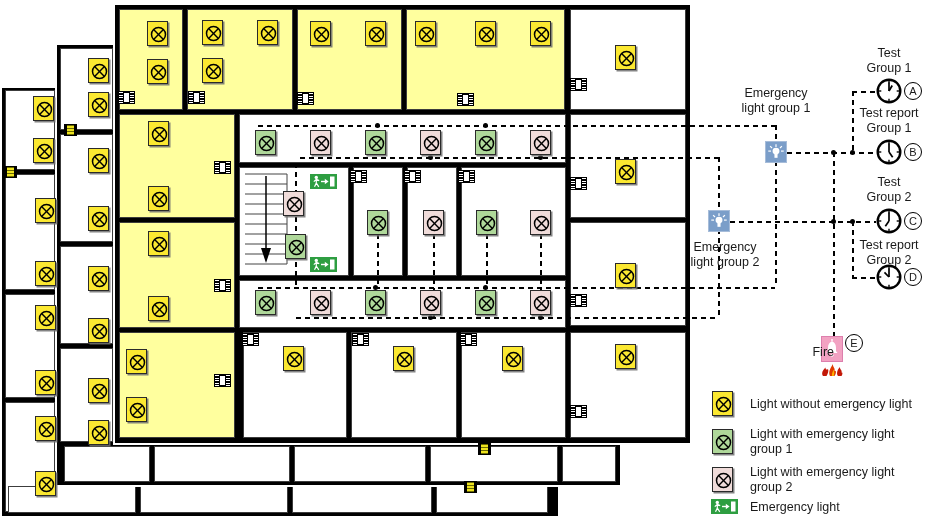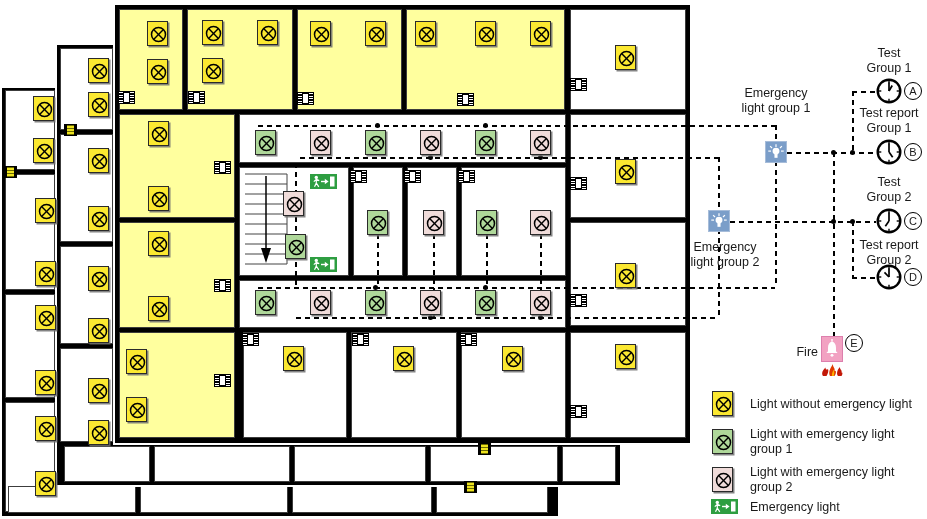--- a/index.html
+++ b/index.html
@@ -661,21 +661,21 @@
           <path d="M12,15 C11.5,12.5 13,10.5 13.5,8.8 C14.8,10.8 14.2,13.2 13.8,15 Z" fill="#FFB000"></path>
           <path d="M18,15 C16,12.5 17.5,8.5 20,6 C19.5,8.5 22.5,9 21.5,11.5 C23,11 22.5,13.5 21.5,15 Z" fill="#C21807"></path>
         </svg></div>
     </div>
 
   <div>
     <div class="lbl c" style="left:721px;top:86px;width:110px">Emergency
 light group 1</div>
     <div class="lbl c" style="left:670px;top:240px;width:110px">Emergency
 light group 2</div>
-    <div class="lbl r" style="left:758px;top:345px;width:60px">Fire</div>
+    <div class="lbl r" style="left:774px;top:345px;width:60px">Fire</div>
     <div class="badge" style="left:845px;top:334px">E</div>
     <div>
         <div class="lbl c" style="left: 836px; top: 46px; width: 106px;">Test
 Group 1</div>
         <div class="clockbox" style="left: 875px; top: 77px;"><svg width="28" height="28" viewBox="0 0 28 28">
             <circle cx="14" cy="14" r="11.3" fill="#fff" stroke="#000" stroke-width="2.4"></circle>
             <line x1="14" y1="3.8" x2="14" y2="6.3" stroke="#000" stroke-width="1.4"></line>
             <line x1="21.7" y1="14" x2="24.2" y2="14" stroke="#000" stroke-width="1.4"></line>
             <line x1="14" y1="21.7" x2="14" y2="24.2" stroke="#000" stroke-width="1.4"></line>
             <line x1="3.8" y1="14" x2="6.3" y2="14" stroke="#000" stroke-width="1.4"></line>

